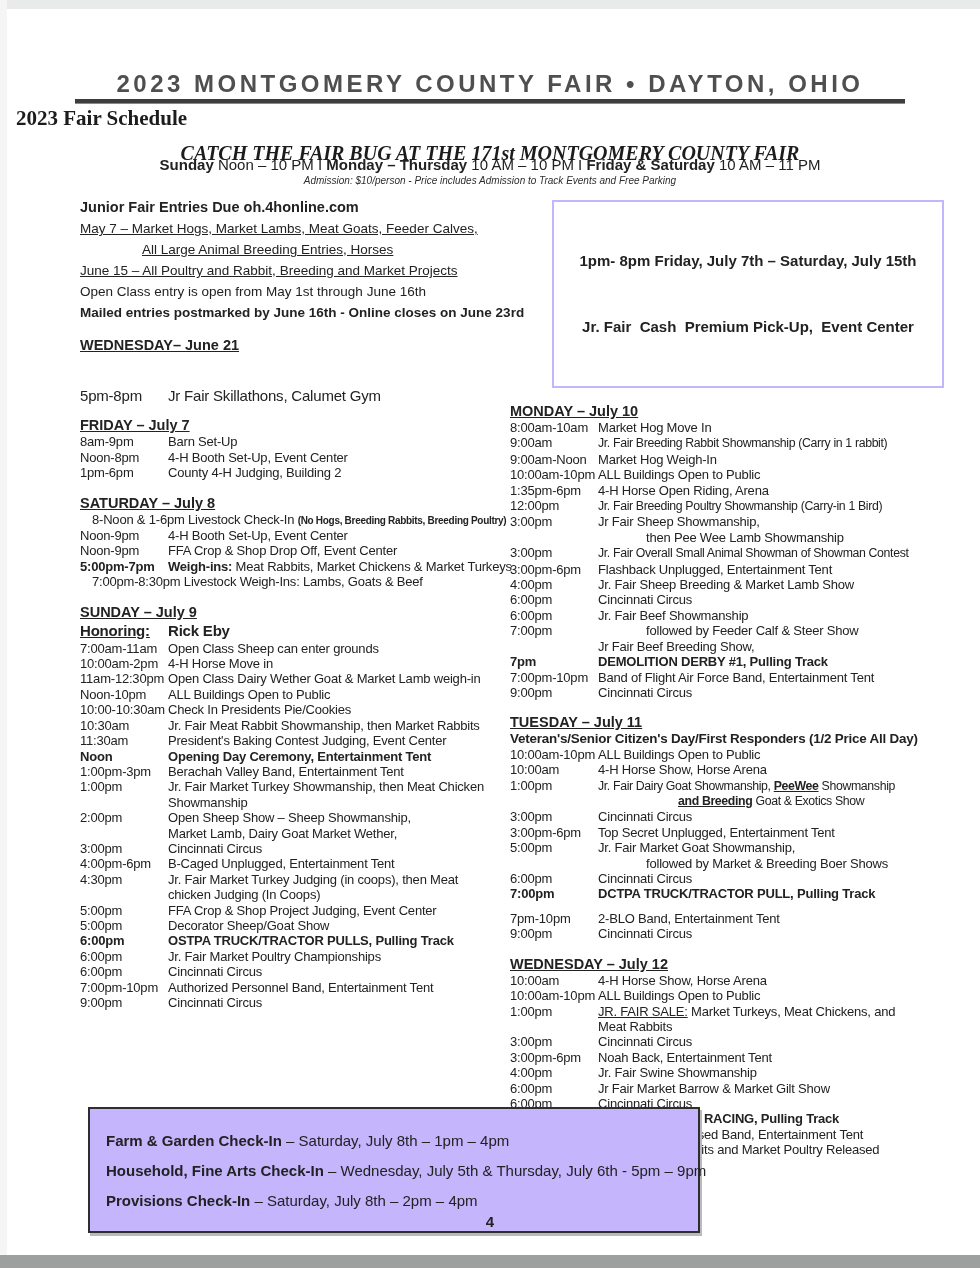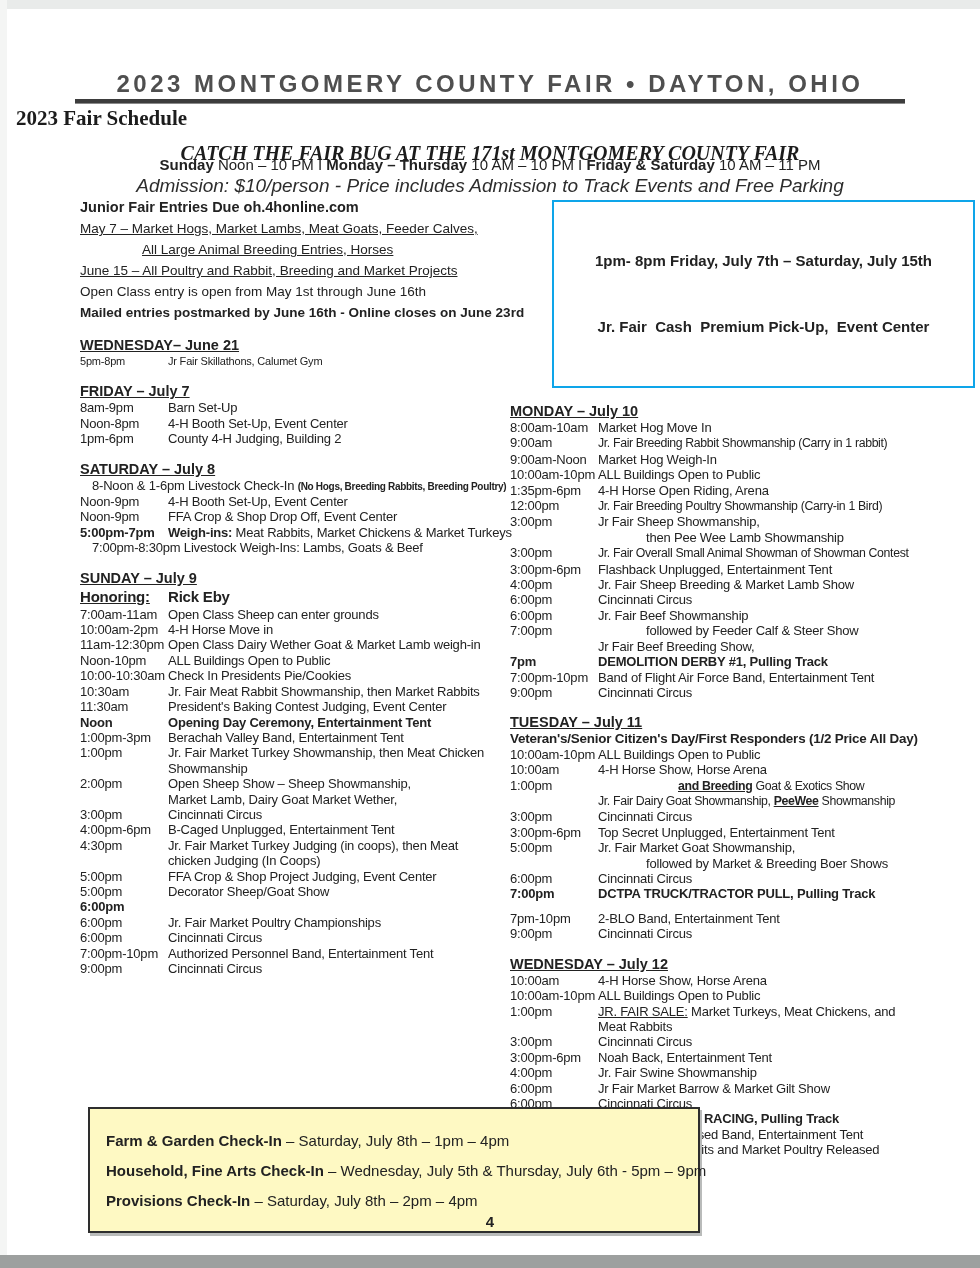--- a/index.html
+++ b/index.html
@@ -24,21 +24,21 @@
   .tagline{
     position:absolute;top:142px;left:0;width:100%;text-align:center;
     font-family:"Liberation Serif",serif;font-size:20px;font-weight:bold;font-style:italic;color:#1c1c1c;white-space:nowrap;
   }
   .hours-line{
     position:absolute;top:156px;left:0;width:100%;text-align:center;
     font-size:15px;color:#222;white-space:nowrap;
   }
   .admission-line{
     position:absolute;top:175px;left:0;width:100%;text-align:center;
-    font-size:19px;font-style:italic;color:#2d2d2d;white-space:nowrap;
+    font-size:10px;font-style:italic;color:#2d2d2d;white-space:nowrap;
   }
 
   .col{position:absolute;top:197px;}
   .col-left{left:80px;width:424px;}
   .col-right{left:510px;width:424px;}
 
   .b{font-weight:bold;}
   .u{text-decoration:underline;}
   .sm{font-size:10px;font-weight:bold;letter-spacing:-0.3px;}
 
@@ -49,39 +49,39 @@
   .intro-line.ind{padding-left:62px;}
 
   .section{margin-top:13px;}
   .day-heading{font-size:14.5px;font-weight:bold;line-height:18px;white-space:nowrap;}
   .day-heading .u-head{text-decoration:underline;}
   .sub-heading{font-size:13.4px;line-height:15.5px;white-space:nowrap;letter-spacing:-0.2px;}
 
   .row{display:flex;align-items:baseline;font-size:13px;line-height:15.4px;letter-spacing:-0.2px;white-space:nowrap;}
   .row .time{flex:0 0 88px;}
   .row.big{font-size:15px;line-height:20px;}
-  .row.small{font-size:11px;}
+  .row.small{font-size:15px;margin-top:34px;}
   .desc{flex:1 1 auto;min-width:0;}
   .desc-line{white-space:nowrap;}
   .desc-line.fit{font-size:12.3px;letter-spacing:-0.35px;}
   .desc-line.i1{padding-left:48px;}
   .desc-line.i2{padding-left:80px;}
   .full-row{font-size:13px;line-height:15.4px;letter-spacing:-0.2px;white-space:nowrap;margin-left:12px;}
   .row-gap{height:9px;}
 
   .premium-box{
-    margin:3px 0 14px 42px;width:423px;box-sizing:border-box;
-    border:2px solid #0ea5e9;padding:4px 24px;text-align:center;
+    margin:3px 0 14px 42px;width:392px;box-sizing:border-box;
+    border:2px solid #c4b5fd;padding:4px 24px;text-align:center;
     font-size:15px;font-weight:bold;line-height:22px;white-space:pre-wrap;
   }
 
   .checkin-box{
     position:absolute;left:88px;top:1107px;width:612px;box-sizing:border-box;
     border:2px solid #2e2e2e;box-shadow:2px 3px 0 0 #b9bbba;
-    padding:17px 16px 15px 16px;background:#fef9c3;
+    padding:17px 16px 15px 16px;background:#c4b5fd;
   }
   .check-line{font-size:15px;line-height:30px;white-space:nowrap;}
 
   .page-number{
     position:absolute;top:1213px;left:0;width:100%;text-align:center;
     font-size:15px;font-weight:bold;color:#222;
   }
 </style>
 </head>
 <body>
@@ -262,20 +262,23 @@
           </div>
         </div>
         <div class="row">
           <span class="time">5:00pm</span>
           <div class="desc">
             <div class="desc-line"><span>Decorator Sheep/Goat Show</span></div>
           </div>
         </div>
         <div class="row">
           <span class="time b">6:00pm</span>
+          <div class="desc">
+            <div class="desc-line"><span class="b">OSTPA TRUCK/TRACTOR PULLS, Pulling Track</span></div>
+          </div>
         </div>
         <div class="row">
           <span class="time">6:00pm</span>
           <div class="desc">
             <div class="desc-line"><span>Jr. Fair Market Poultry Championships</span></div>
           </div>
         </div>
         <div class="row">
           <span class="time">6:00pm</span>
           <div class="desc">
@@ -416,22 +419,22 @@
         </div>
         <div class="row">
           <span class="time">10:00am</span>
           <div class="desc">
             <div class="desc-line"><span>4-H Horse Show, Horse Arena</span></div>
           </div>
         </div>
         <div class="row">
           <span class="time">1:00pm</span>
           <div class="desc">
+            <div class="desc-line fit"><span>Jr. Fair Dairy Goat Showmanship, </span><span class="b u">PeeWee</span><span> Showmanship</span></div>
             <div class="desc-line i2 fit"><span class="b u">and Breeding</span><span> Goat &amp; Exotics Show</span></div>
-            <div class="desc-line fit"><span>Jr. Fair Dairy Goat Showmanship, </span><span class="b u">PeeWee</span><span> Showmanship</span></div>
           </div>
         </div>
         <div class="row">
           <span class="time">3:00pm</span>
           <div class="desc">
             <div class="desc-line"><span>Cincinnati Circus</span></div>
           </div>
         </div>
         <div class="row">
           <span class="time">3:00pm-6pm</span>

